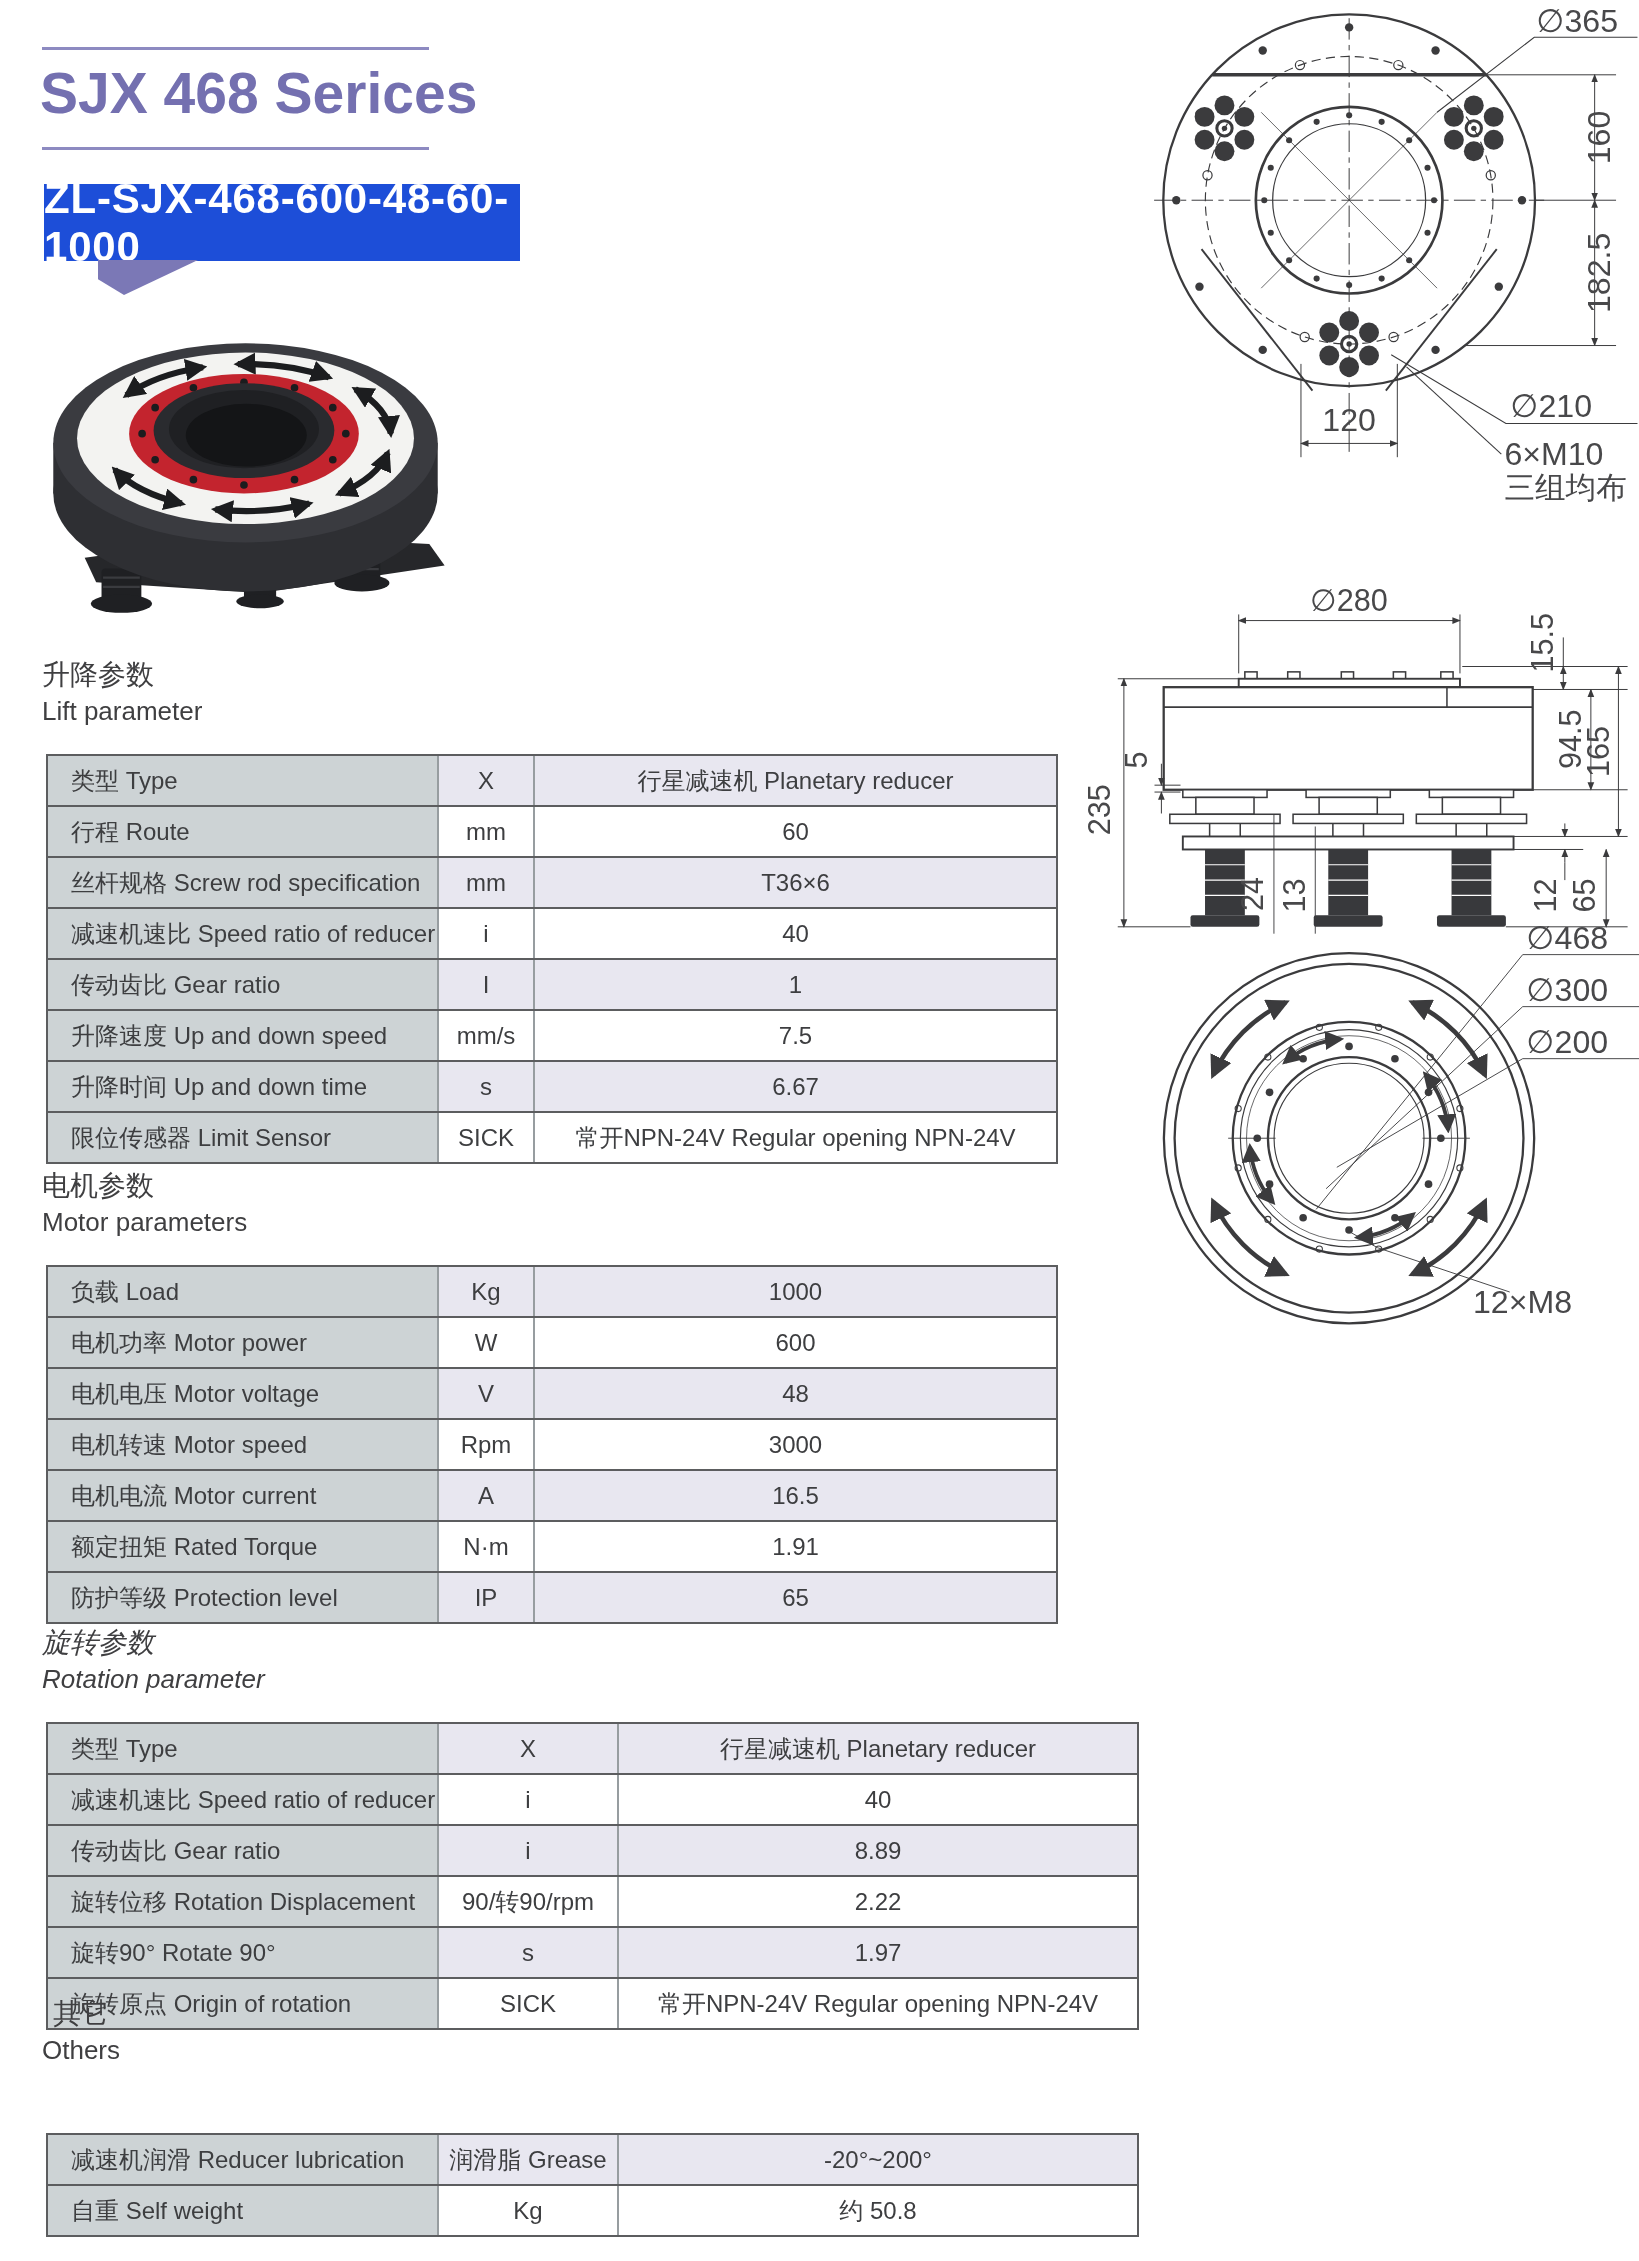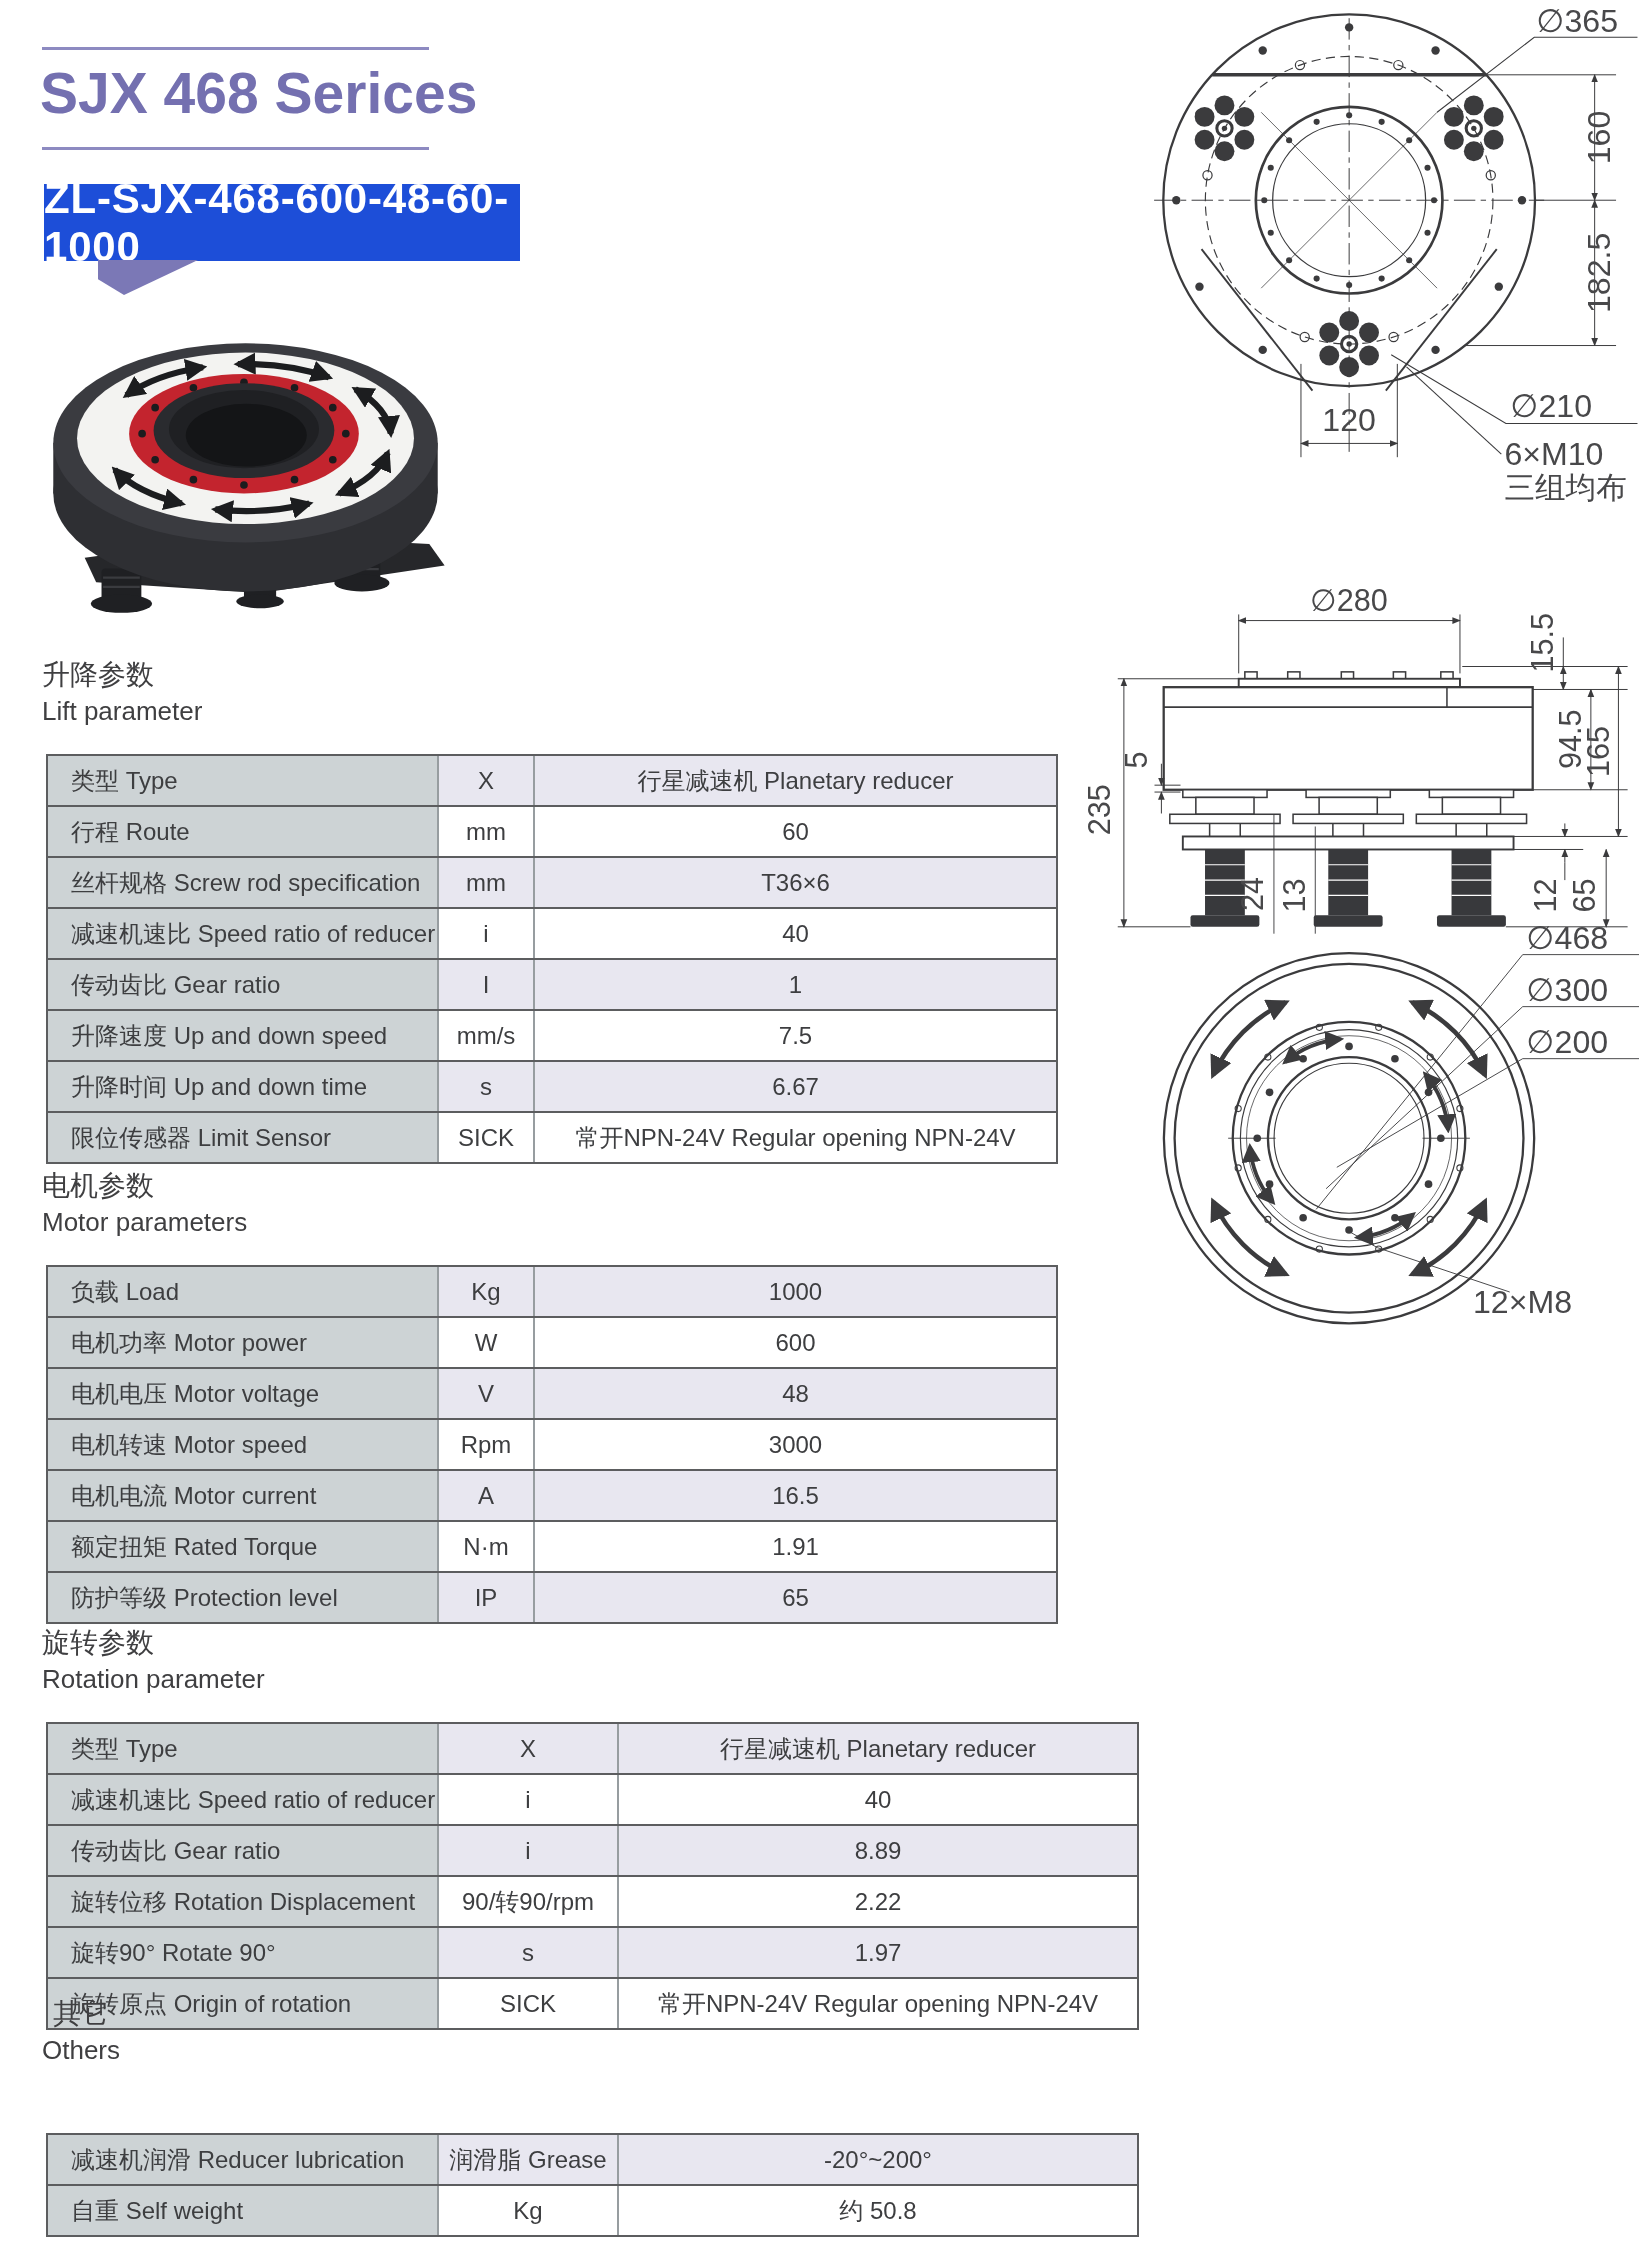--- a/index.html
+++ b/index.html
@@ -519,21 +519,21 @@
       <td class="val">1.91</td>
     </tr>
     <tr>
       <td class="lab">防护等级 Protection level</td>
       <td class="unit">IP</td>
       <td class="val">65</td>
     </tr>
   </tbody>
 </table>
 
-<div class="sec-head" style="top:1625px;">
+<div class="sec-head" style="top:1625px;font-style:italic;">
   <div class="zh">旋转参数</div>
   <div class="en">Rotation parameter</div>
 </div>
 <table class="ptable" style="top:1722px;">
   <colgroup>
       <col style="width:391px">
       <col style="width:180px">
       <col style="width:520px">
     </colgroup>
   <tbody>

